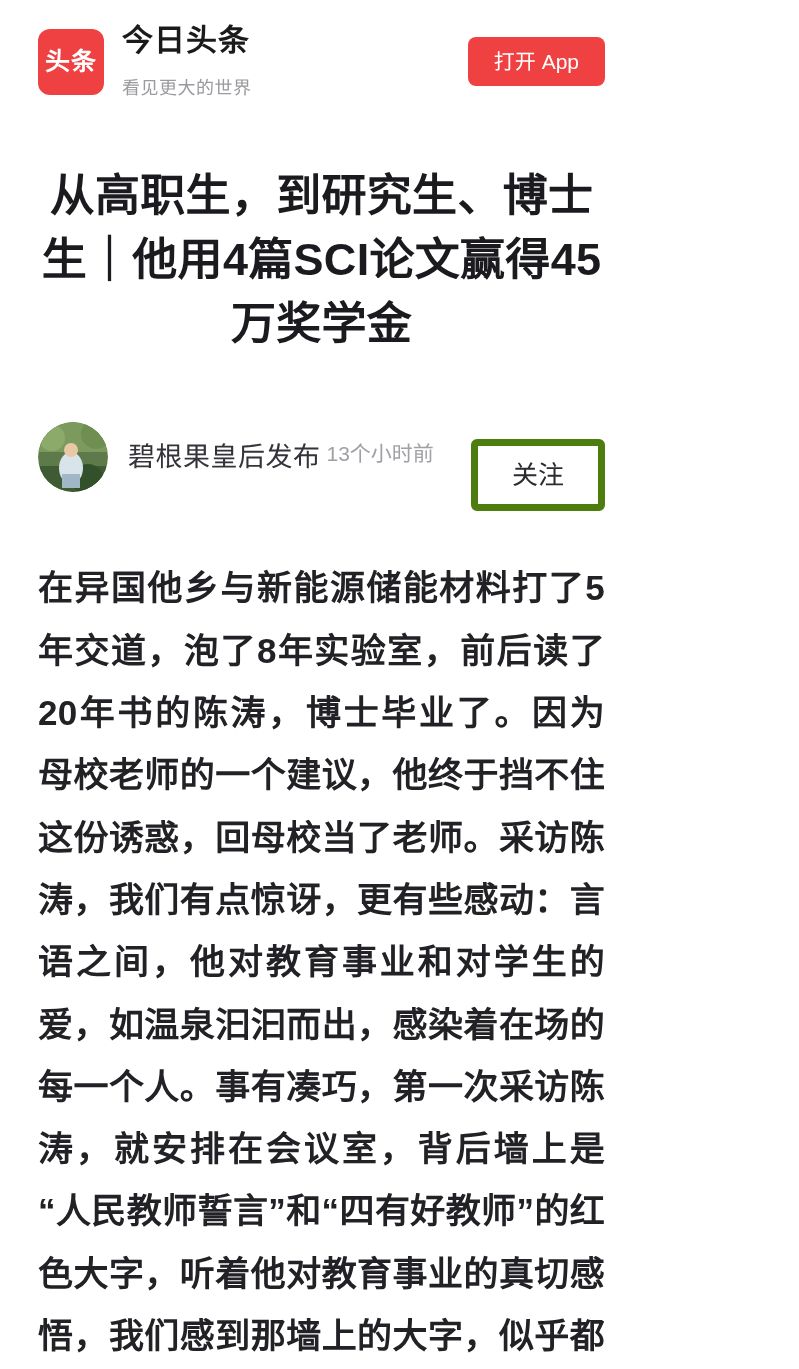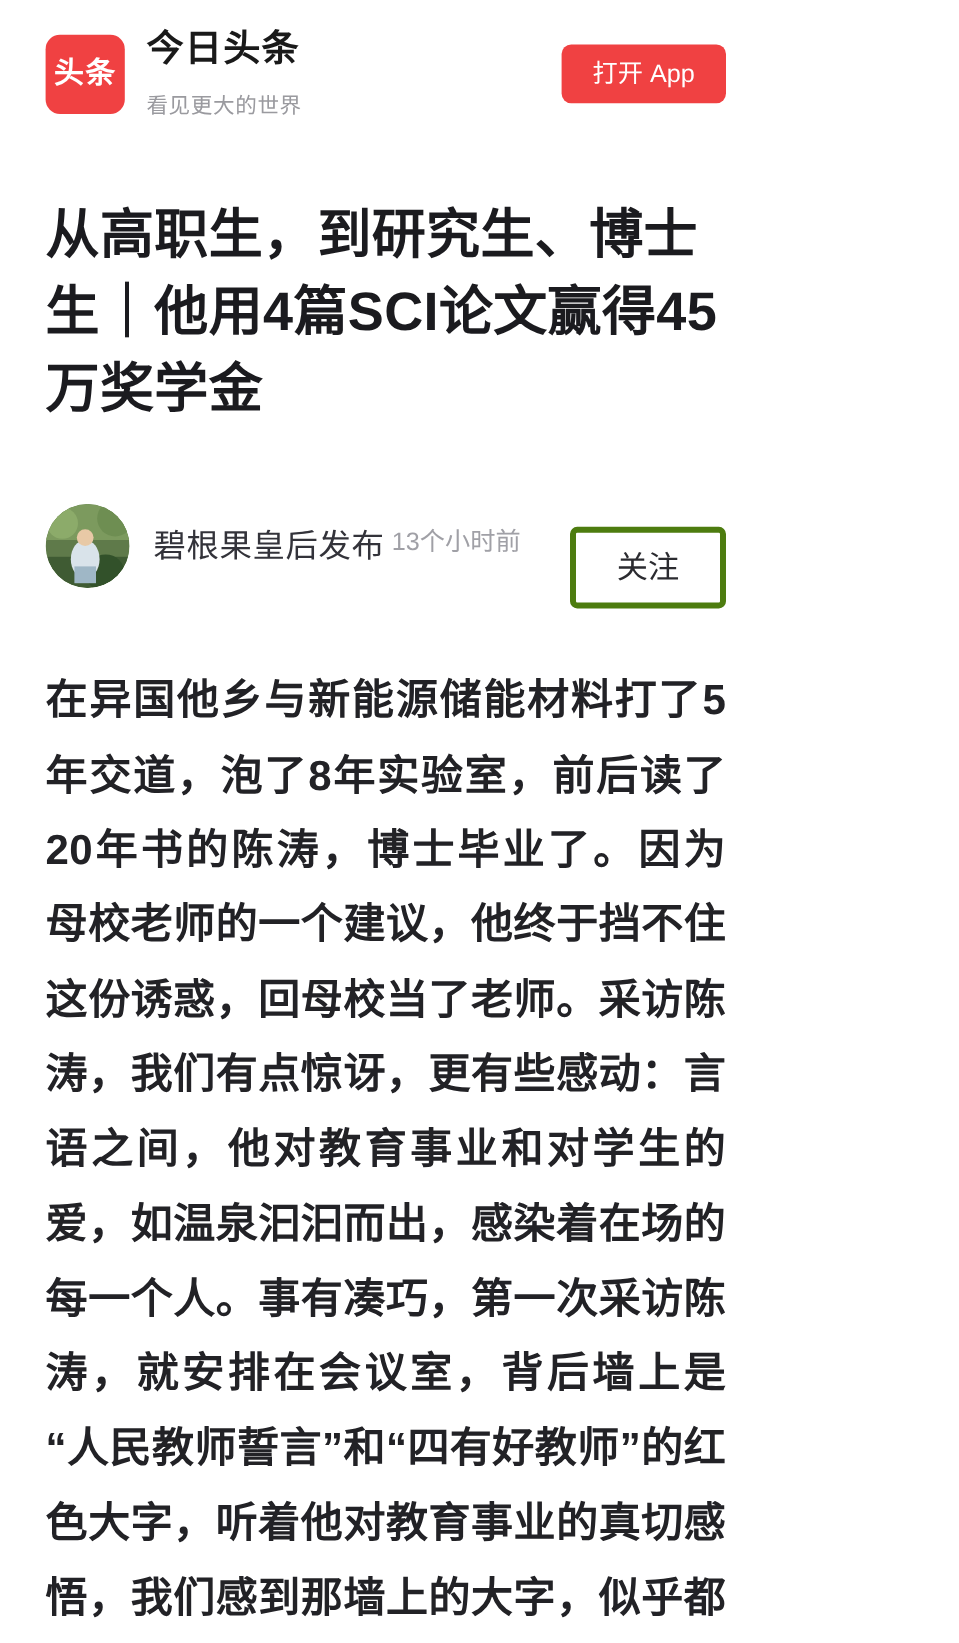--- a/index.html
+++ b/index.html
@@ -83,20 +83,21 @@
   }
 
   
   .article-title {
     font-size: 45px;
     font-weight: bold;
     line-height: 1.42;
     color: #1b1b1f;
     margin: 52px 0 0 0;
     letter-spacing: 0.3px;
+    text-align: center;
   }
 
   
   .byline {
     display: flex;
     align-items: center;
     justify-content: space-between;
     margin-top: 48px;
   }
   .byline-left {
@@ -124,21 +125,21 @@
     color: #33333a;
     line-height: 1.2;
     letter-spacing: 0.5px;
   }
   .publish-time {
     font-size: 21px;
     color: #a0a0a6;
     line-height: 1.2;
   }
   .follow-btn {
-    border: 5px solid #4d7c0f;
+    border: 7px solid #4d7c0f;
     background: #ffffff;
     color: #2b2b30;
     font-size: 26px;
     font-family: inherit;
     border-radius: 6px;
     padding: 16px 34px;
     line-height: 1;
     cursor: pointer;
     white-space: nowrap;
     margin-top: 36px;

